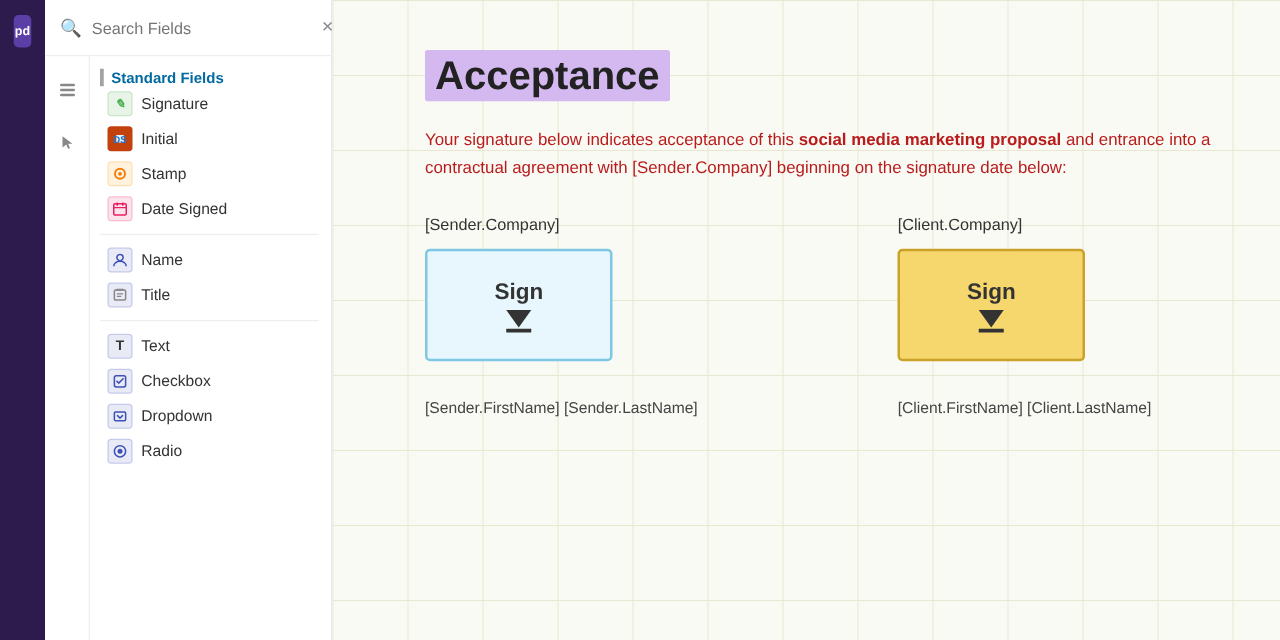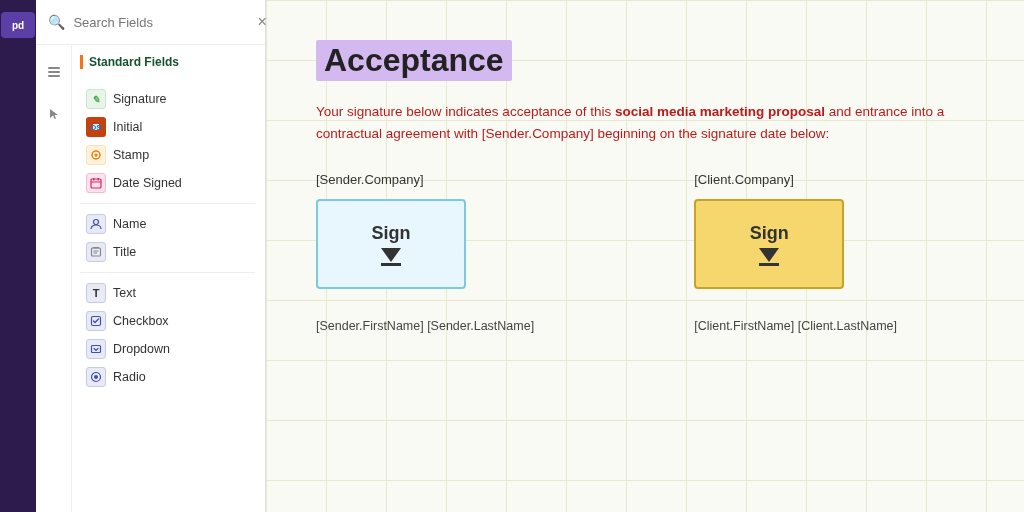--- a/index.html
+++ b/index.html
@@ -82,24 +82,24 @@
 
     .sidebar-main {
       flex: 1;
       padding: 10px 10px 10px 8px;
       overflow-y: auto;
     }
 
     .section-title {
       font-size: 12px;
       font-weight: 700;
-      color: #14532d;
-      margin-bottom: 16px;
+      color: #0369a1;
+      margin-bottom: 0;
       padding-left: 4px;
-      border-left: 3px solid #f97316;
+      border-left: 3px solid #a3a3a3;
       padding-left: 6px;
     }
 
     .field-item {
       display: flex;
       align-items: center;
       gap: 7px;
       padding: 4px 6px;
       border-radius: 4px;
       cursor: pointer;
@@ -158,21 +158,21 @@
       background-image:
         linear-gradient(to right, #e8e8d0 1px, transparent 1px),
         linear-gradient(to bottom, #e8e8d0 1px, transparent 1px);
       background-size: 60px 60px;
       background-color: #fafaf5;
     }
 
     .doc-area {
       position: relative;
       z-index: 1;
-      padding: 40px 50px 40px 50px;
+      padding: 40px 50px 40px 74px;
     }
 
     .doc-title {
       font-size: 32px;
       font-weight: 800;
       color: #222;
       background: #d4b8f0;
       display: inline-block;
       padding: 2px 8px;
       margin-bottom: 20px;
@@ -276,21 +276,21 @@
       width: 36px;
       min-width: 36px;
       background: #2d1b4e;
       display: flex;
       flex-direction: column;
       align-items: center;
       padding-top: 12px;
     }
 
     .app-logo {
-      width: 34px;
+      width: 14px;
       height: 26px;
       background: #5b3fa6;
       border-radius: 4px;
       display: flex;
       align-items: center;
       justify-content: center;
       color: white;
       font-size: 10px;
       font-weight: bold;
     }

